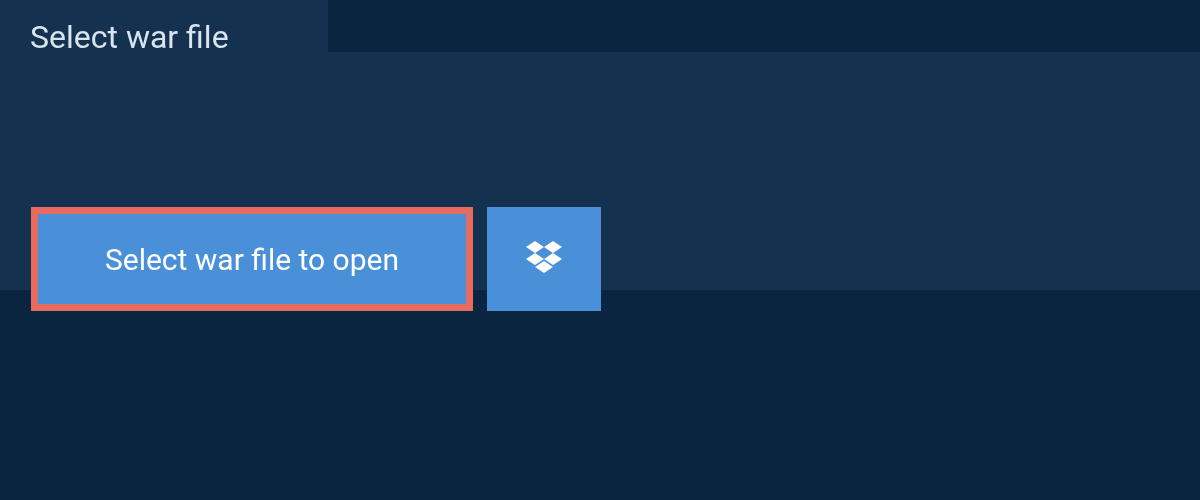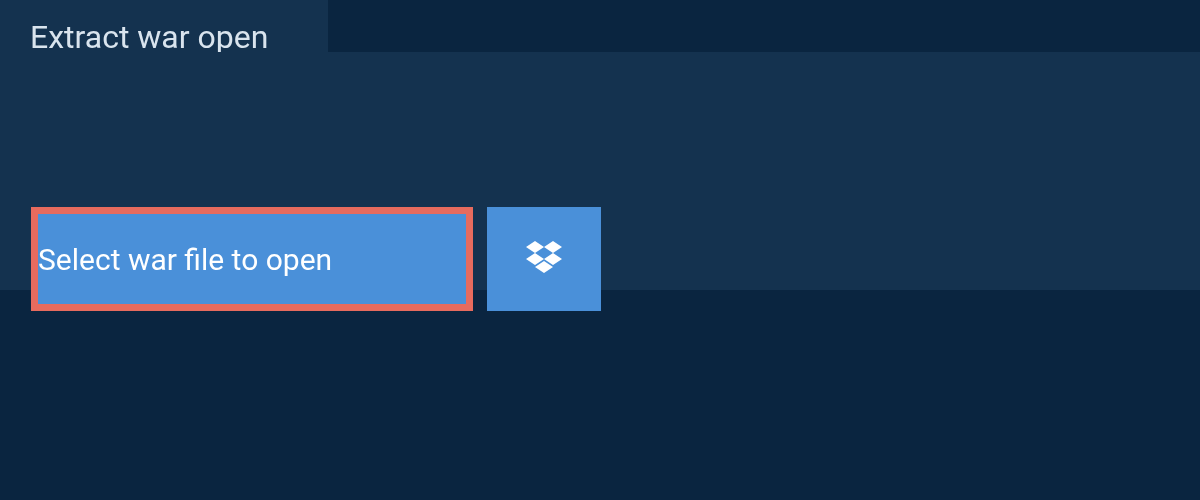--- a/index.html
+++ b/index.html
@@ -49,20 +49,21 @@
     .select-button {
       background: #4a90d9;
       border: 7px solid #e76b5e;
       color: #ffffff;
       font-size: 30px;
       font-weight: 400;
       height: 104px;
       width: 442px;
       display: flex;
       align-items: center;
+      justify-content: center;
       cursor: pointer;
     }
     .dropbox-button {
       background: #4a90d9;
       width: 114px;
       height: 104px;
       display: flex;
       align-items: center;
       justify-content: center;
       cursor: pointer;
@@ -70,21 +71,21 @@
     .dropbox-button svg {
       width: 36px;
       height: 32px;
       fill: #ffffff;
     }
   </style>
 </head>
 <body>
 
 <div class="tab">
-  <span class="tab-label">Extract war open</span>
+  <span class="tab-label">Select war file</span>
 </div>
 
 <div class="panel">
   <div class="button-row">
     <div class="select-button">
       <span>Select war file to open</span>
     </div>
     <div class="dropbox-button">
       <span>
         <svg viewBox="0 0 36 32">

